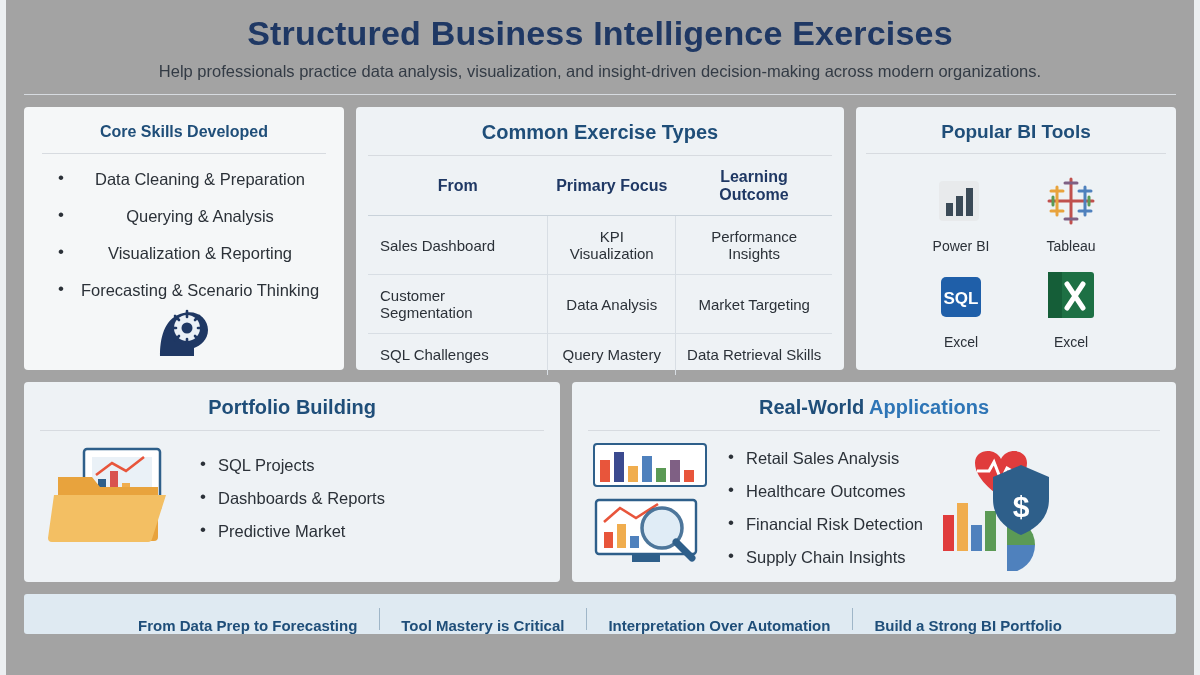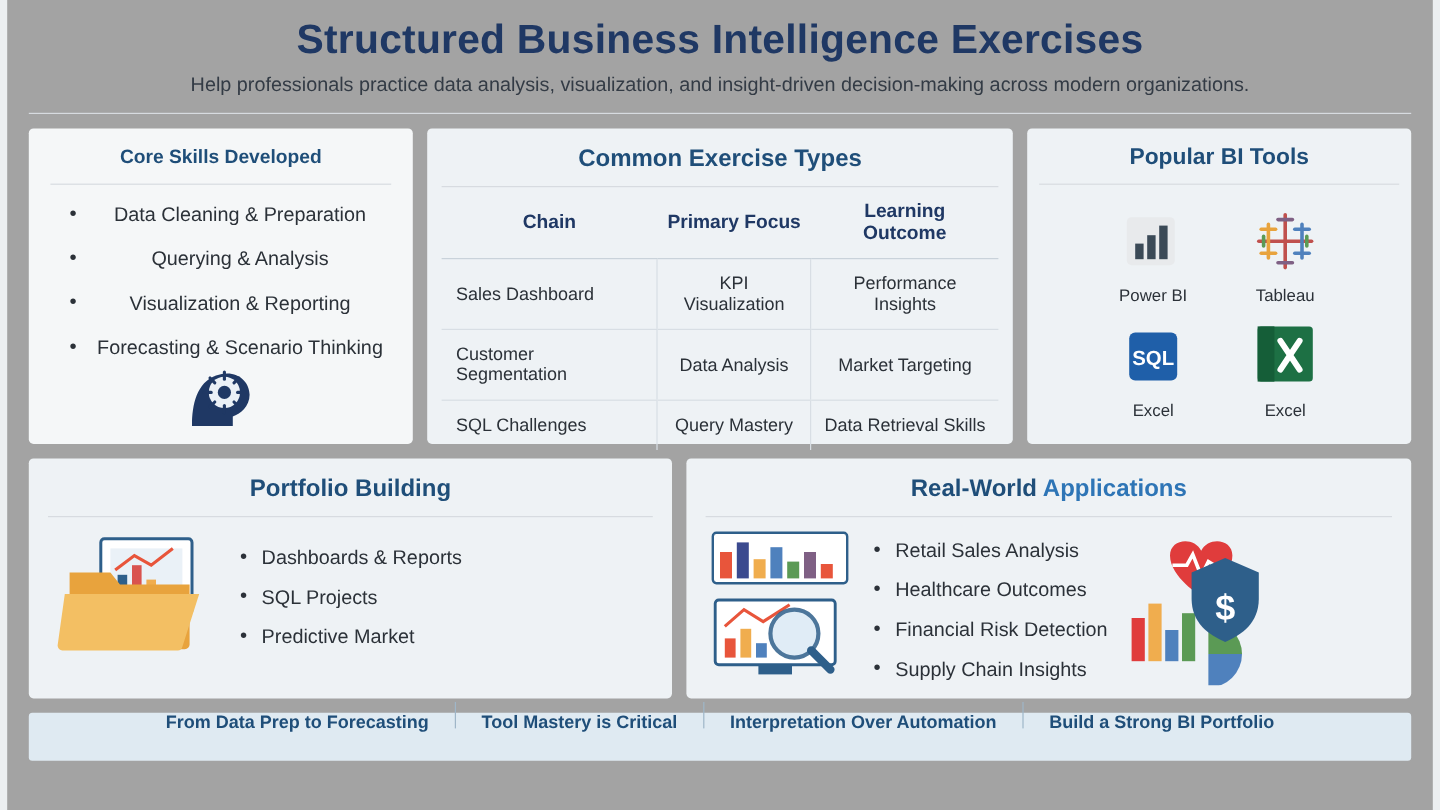--- a/index.html
+++ b/index.html
@@ -104,21 +104,21 @@
   }
   .mid-list li::before {
     content: "•"; position: absolute; left: 0; top: -2px; font-size: 17px;
   }
   .mid-list li:last-child { margin-bottom: 0; }
 
   
   .footer {
     margin-top: 12px; height: 40px;
     background: #dfeaf2; border-radius: 3px;
-    display: flex; align-items: flex-start; justify-content: center;
+    display: flex; align-items: flex-end; justify-content: center;
   }
   .footer-item {
     font-size: 15px; color: #1f4e79; font-weight: bold;
     padding: 0 22px; position: relative;
   }
   .footer-item + .footer-item::before {
     content: ""; position: absolute; left: 0; top: -9px;
     width: 1px; height: 22px; background: #9fb6c8;
   }
   .edge-left, .edge-right {
@@ -169,21 +169,21 @@
         </svg>
       </div>
     </div>
 
     <div class="card types">
       <div class="card-title">Common Exercise Types</div>
       <div class="card-rule"></div>
       <table>
         <thead>
           <tr>
-            <th>Chain</th>
+            <th>From</th>
             <th>Primary Focus</th>
             <th>Learning Outcome</th>
           </tr>
         </thead>
         <tbody>
           <tr>
             <td>Sales Dashboard</td>
             <td>KPI Visualization</td>
             <td>Performance Insights</td>
           </tr>
@@ -277,22 +277,22 @@
             <rect x="52" y="16" width="60" height="44" fill="#eaf1f7"></rect>
             <rect x="58" y="38" width="8" height="18" fill="#2e5f8a"></rect>
             <rect x="70" y="30" width="8" height="26" fill="#d9534f"></rect>
             <rect x="82" y="42" width="8" height="14" fill="#f0ad4e"></rect>
             <path d="M56 34 L72 22 L86 30 L104 16" stroke="#e8553b" stroke-width="2.6" fill="none"></path>
             <path d="M18 36 h34 l8 10 h58 v50 a4 4 0 0 1 -4 4 h-92 a4 4 0 0 1 -4 -4 z" fill="#e8a33d"></path>
             <path d="M14 54 h112 l-14 44 a4 4 0 0 1 -4 3 h-96 a4 4 0 0 1 -4 -4 z" fill="#f3bf63"></path>
           </svg>
         </div>
         <ul class="mid-list">
+          <li>SQL Projects</li>
           <li>Dashboards &amp; Reports</li>
-          <li>SQL Projects</li>
           <li>Predictive Market</li>
         </ul>
       </div>
     </div>
 
     <div class="card realworld">
       <div class="card-title">
         <span>Real-World </span><span class="rw-title-accent">Applications</span>
       </div>
       <div class="card-rule"></div>

